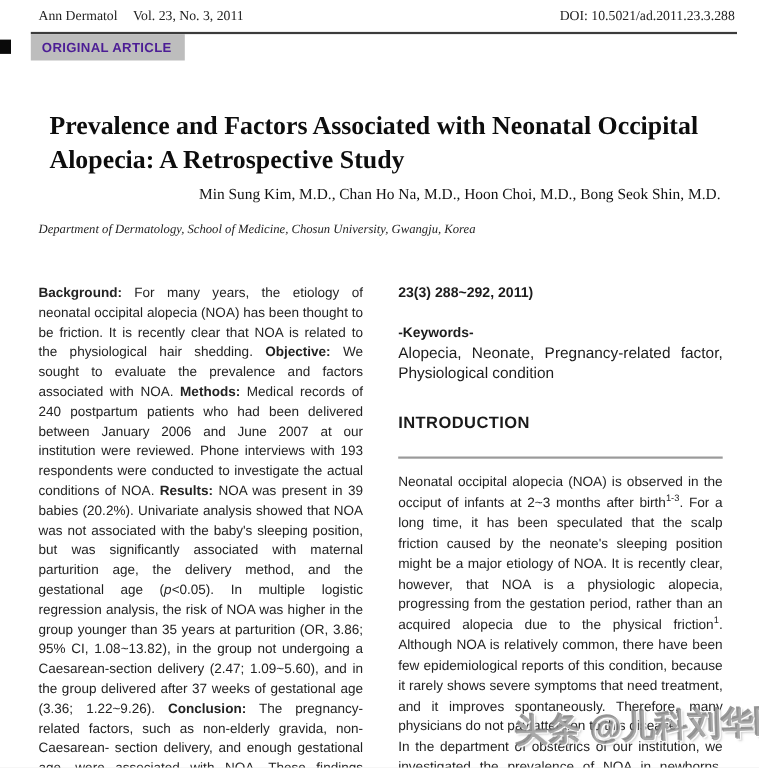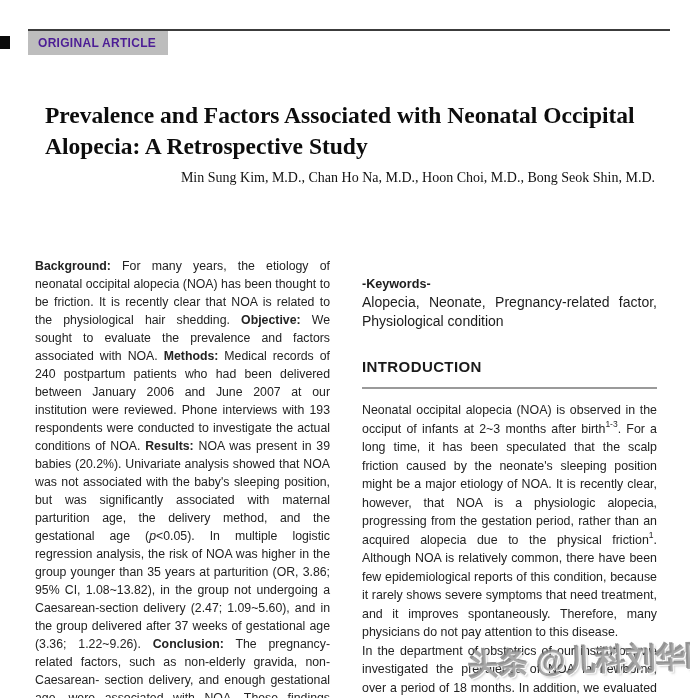--- a/index.html
+++ b/index.html
@@ -49,59 +49,67 @@
   }
   .col { width:295px; }
   .abstract {
     font-size:12.3px; line-height:18px; text-align:justify; color:#232323;
   }
   .citation-cont { font-weight:bold; font-size:12.8px; line-height:18px; }
   .keywords-label { font-weight:bold; font-size:12.6px; margin-top:20px; }
   .keywords-text { font-size:14px; line-height:19px; margin-top:2px; text-align:justify; }
   .section-heading {
     margin-top:27px; font-size:15px; font-weight:bold; letter-spacing:0.4px; color:#1a1a1a;
-    border-bottom:2px solid #9a9a9a; padding-bottom:12px;
+    border-bottom:2px solid #9a9a9a; padding-bottom:22px;
   }
   .body-par {
     margin-top:12px; font-size:12.4px; line-height:18.5px; text-align:justify; color:#232323;
   }
   .body-par + .body-par { margin-top:0; }
   sup { font-size:8.5px; line-height:0;margin-top:44px; }
   
   .watermark {
     position:absolute; left:468px; top:640px; width:260px;
     font-size:30px; font-weight:bold; white-space:nowrap;
     color:rgba(140,140,140,0.75);
     text-shadow:1px 1px 0 rgba(255,255,255,0.95), -1px -1px 0 rgba(110,110,110,0.7), 2px 2px 2px rgba(120,120,120,0.35);
     transform:rotate(-2deg);
   }
 </style>
 </head>
 <body>
 
 <div class="page">
 
+  <div class="journal-header">
+    <div class="journal-left">
+      <span>Ann Dermatol</span><span>Vol. 23, No. 3, 2011</span>
+    </div>
+    <div>DOI: 10.5021/ad.2011.23.3.288</div>
+  </div>
 
   <div class="header-rule"></div>
   <div class="scan-artifact"></div>
 
   <div class="article-type-box">ORIGINAL ARTICLE</div>
 
   <h1 class="paper-title">Prevalence and Factors Associated with Neonatal Occipital Alopecia: A Retrospective Study</h1>
 
   <div class="authors">Min Sung Kim, M.D., Chan Ho Na, M.D., Hoon Choi, M.D., Bong Seok Shin, M.D.</div>
 
+  <div class="affiliation">Department of Dermatology, School of Medicine, Chosun University, Gwangju, Korea</div>
 
   <div class="columns">
 
     <div class="col">
       <p class="abstract" style="margin:0;"><span style="font-weight: bold;">Background:</span><span> For many years, the etiology of neonatal occipital alopecia (NOA) has been thought to be friction. It is recently clear that NOA is related to the physiological hair shedding. </span><span style="font-weight: bold;">Objective:</span><span> We sought to evaluate the prevalence and factors associated with NOA. </span><span style="font-weight: bold;">Methods:</span><span> Medical records of 240 postpartum patients who had been delivered between January 2006 and June 2007 at our institution were reviewed. Phone interviews with 193 respondents were conducted to investigate the actual conditions of NOA. </span><span style="font-weight: bold;">Results:</span><span> NOA was present in 39 babies (20.2%). Univariate analysis showed that NOA was not associated with the baby's sleeping position, but was significantly associated with maternal parturition age, the delivery method, and the gestational age (</span><span style="font-style: italic;">p</span><span>&lt;0.05). In multiple logistic regression analysis, the risk of NOA was higher in the group younger than 35 years at parturition (OR, 3.86; 95% CI, 1.08~13.82), in the group not undergoing a Caesarean-section delivery (2.47; 1.09~5.60), and in the group delivered after 37 weeks of gestational age (3.36; 1.22~9.26). </span><span style="font-weight: bold;">Conclusion:</span><span> The pregnancy-related factors, such as non-elderly gravida, non-Caesarean- section delivery, and enough gestational age, were associated with NOA. These findings support the recent theory that NOA is not an acquired alopecia, but a physiological condition, resulting from synchronized shedding of telogen hairs initiated in utero. </span></p>
     </div>
 
     <div class="col">
+      <div class="citation-cont">23(3) 288~292, 2011)</div>
       <div class="keywords-label">-Keywords-</div>
       <div class="keywords-text">Alopecia, Neonate, Pregnancy-related factor, Physiological condition</div>
       <h2 class="section-heading" style="margin-bottom:0;">INTRODUCTION</h2>
       <p class="body-par" style="margin-bottom:0;"><span>Neonatal occipital alopecia (NOA) is observed in the occiput of infants at 2~3 months after birth</span><sup>1-3</sup><span>. For a long time, it has been speculated that the scalp friction caused by the neonate's sleeping position might be a major etiology of NOA. It is recently clear, however, that NOA is a physiologic alopecia, progressing from the gestation period, rather than an acquired alopecia due to the physical friction</span><sup>1</sup><span>. Although NOA is relatively common, there have been few epidemiological reports of this condition, because it rarely shows severe symptoms that need treatment, and it improves spontaneously. Therefore, many physicians do not pay attention to this disease.</span></p>
       <p class="body-par" style="margin-bottom:0;"><span>In the department of obstetrics of our institution, we investigated the prevalence of NOA in newborns, over a period of 18 months. In addition, we evaluated the risk factors of developing NOA.</span></p>
     </div>
 
   </div>
 
   <div class="watermark">头条 @儿科刘华医生»</div>

